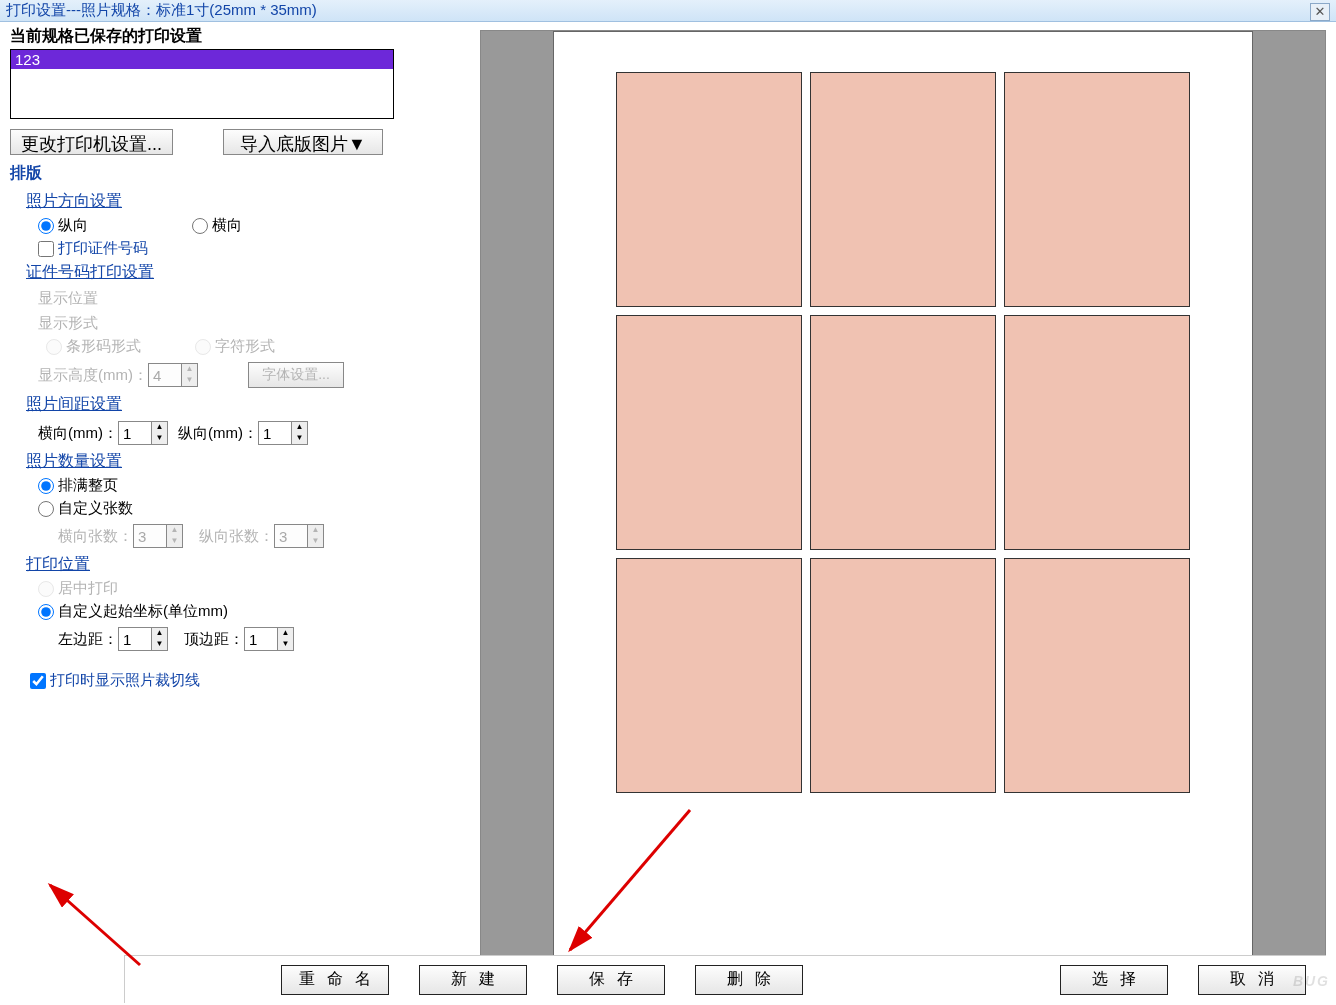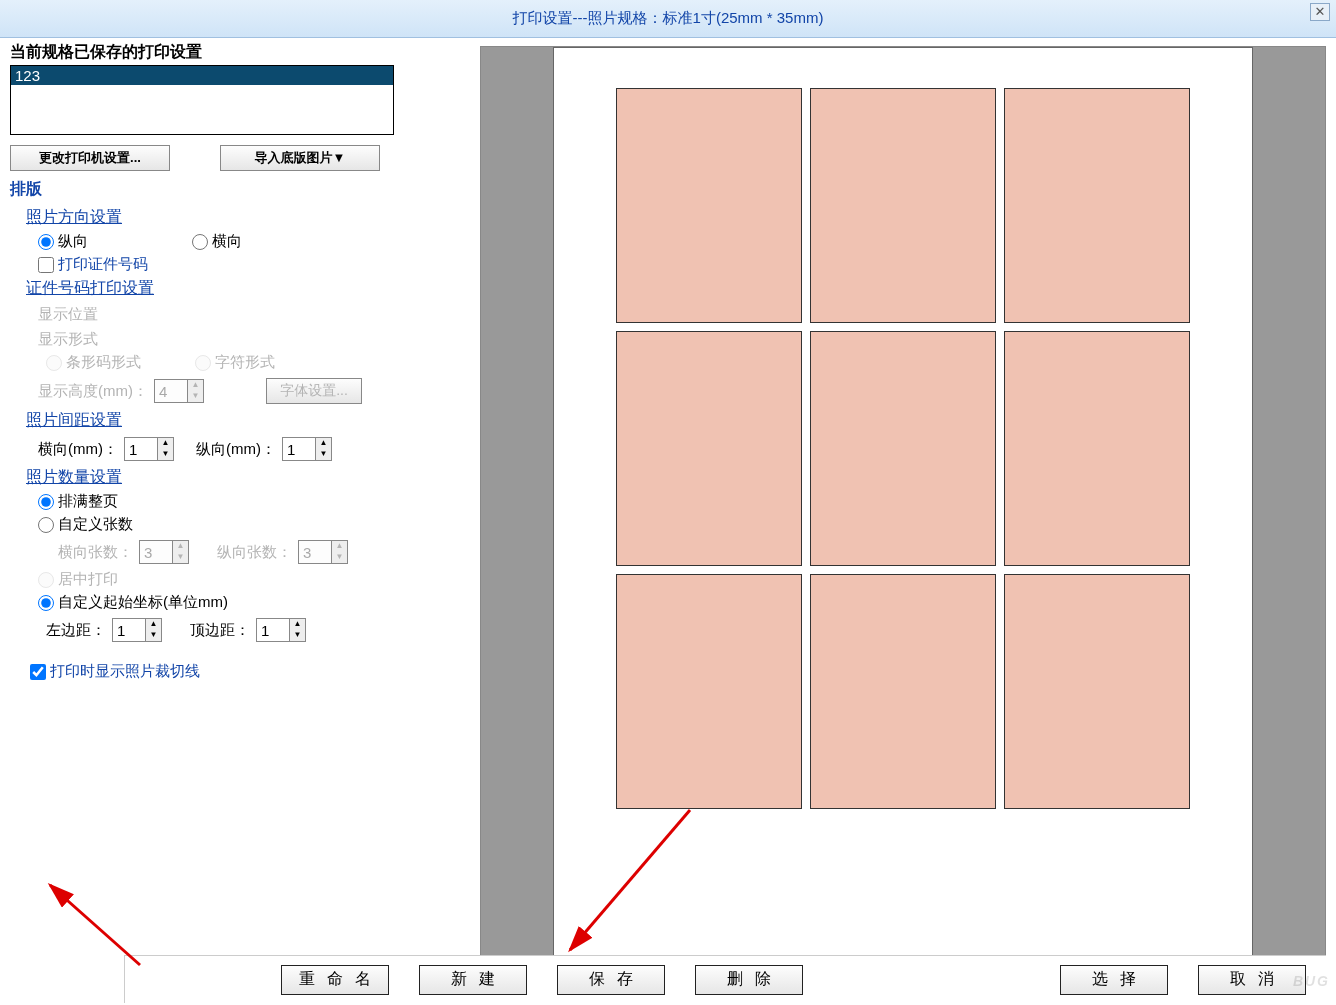--- a/index.html
+++ b/index.html
@@ -6,30 +6,29 @@
 body {
   font-family: "Microsoft YaHei", "SimSun", sans-serif;
   font-size: 14px;
   background: #fff;
   width: 1336px;
   height: 1005px;
   overflow: hidden;
   position: relative;
 }
 .titlebar {
-  height: 38px;
+  height: 22px;
   background: linear-gradient(to bottom, #e4f0fb, #cfe4f7);
   border-bottom: 1px solid #a0c0e0;
   display: flex;
   align-items: center;
   padding: 0 6px;
   color: #1245a8;
   font-size: 15px;
   position: relative;
-  justify-content: center;
 }
 .titlebar .close {
   position: absolute;
   right: 6px; top: 3px;
   width: 20px; height: 18px;
   border: 1px solid #8aa8c8;
   background: #e8f0f8;
   text-align: center;
   line-height: 16px;
   font-size: 13px;
@@ -51,36 +50,35 @@
   margin-bottom: 2px;
 }
 .listbox {
   width: 384px;
   height: 70px;
   border: 1px solid #000;
   background: #fff;
   overflow: auto;
 }
 .listbox-item {
-  background: #0c4a6e;
+  background: #6d28d9;
   color: #fff;
   padding: 1px 4px;
   font-size: 15px;
 }
 .btn-row { display: flex; gap: 50px; margin: 10px 0 8px 0; }
 .win-btn {
   border: 1px solid #888;
   background: linear-gradient(to bottom, #fdfdfd, #e6e6e6);
   padding: 2px 10px;
-  font-size: 13px;
+  font-size: 18px;
   cursor: pointer;
   min-width: 160px;
   text-align: center;
   height: 26px;
-  font-weight: bold;
 }
 .group-label {
   color: #1245a8;
   font-size: 16px;
   font-weight: bold;
   margin: 2px 0 7px 0;
 }
 .sub-group-label {
   color: #1245a8;
   font-size: 16px;
@@ -100,21 +98,20 @@
   font-size: 15px;
 }
 .radio-row.indent2 { margin-left: 36px; }
 .radio-item { display: flex; align-items: center; gap: 4px; }
 input[type=radio], input[type=checkbox] { width: 16px; height: 16px; }
 .disabled { color: #b4b4b4; }
 .disabled input { opacity: 0.5; }
 .spinner-row {
   display: flex;
   align-items: center;
-  gap: 6px;
   margin: 6px 0 6px 28px;
   font-size: 15px;
 }
 .spinner {
   display: inline-flex;
   align-items: stretch;
   border: 1px solid #888;
   height: 24px;
 }
 .spinner input {
@@ -329,33 +326,34 @@
       <span>纵向张数：</span>
       <span class="spinner">
         <input disabled="" value="3" style="">
         <span class="arrows">
             <div>▲</div>
             <div>▼</div>
           </span>
       </span>
     </div>
 
+    <div class="sub-group-label">打印位置</div>
     <div class="radio-row disabled">
       <label class="radio-item">
         <input type="radio" name="pos" disabled="" style="">
         <span>居中打印</span>
       </label>
     </div>
     <div class="radio-row">
       <label class="radio-item">
         <input type="radio" name="pos" checked="" style="">
         <span>自定义起始坐标(单位mm)</span>
       </label>
     </div>
-    <div class="spinner-row" style="margin-left:36px">
+    <div class="spinner-row" style="margin-left:48px">
       <span>左边距：</span>
       <span class="spinner">
         <input value="1" style="">
         <span class="arrows">
             <div>▲</div>
             <div>▼</div>
           </span>
       </span>
       <span style="width:16px"></span>
       <span>顶边距：</span>

